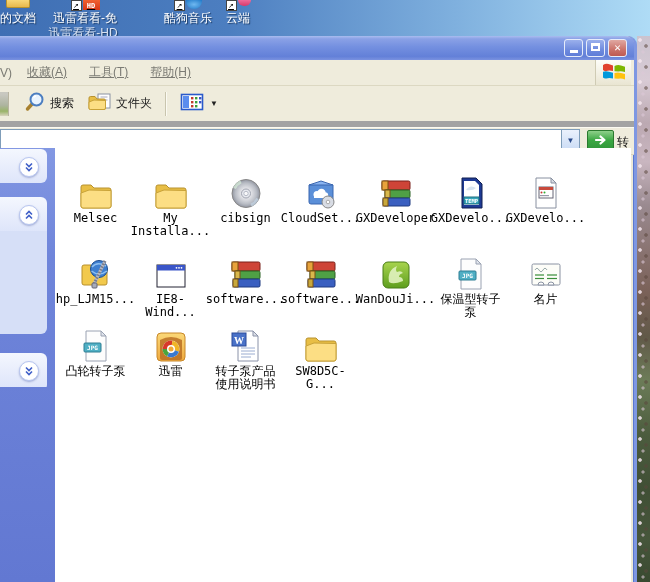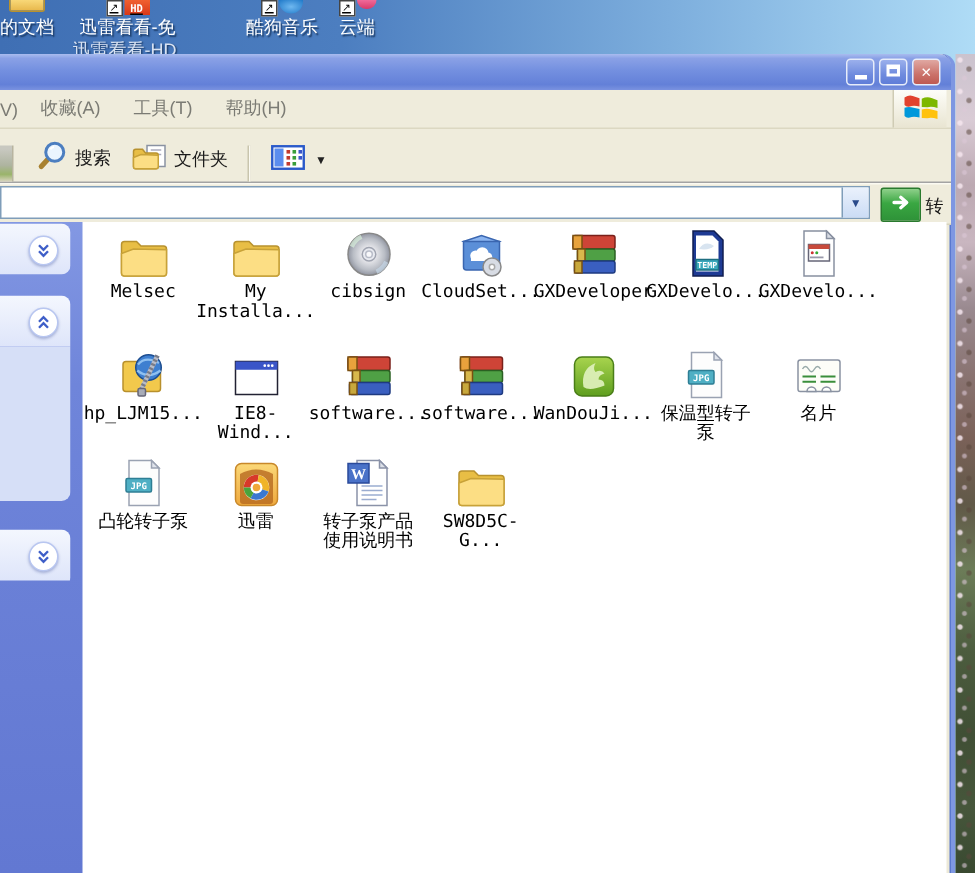--- a/index.html
+++ b/index.html
@@ -39,25 +39,25 @@
     font-size:11px;line-height:16px;text-align:center;font-weight:bold;
     font-family:"DejaVu Sans Mono",monospace;
     background:linear-gradient(180deg,#9BB0EC,#6F8BDE 60%,#5F7DD8);box-sizing:border-box;}
   .tb-btn.close{background:linear-gradient(180deg,#E0A8A2,#CB726A 60%,#BE5A52);}
   .tb-min span{display:block;width:8px;height:3px;background:#fff;margin:10px auto 0;}
   .tb-max span{display:block;width:9px;height:8px;border:2px solid #fff;border-top-width:3px;margin:3px auto 0;box-sizing:border-box;}
   
   .menubar{height:25px;background:#EFECDC;border-bottom:1px solid #DCD8C2;position:relative;
     display:flex;align-items:center;color:#7B7B74;}
   .menu-partial{padding:0 4px 0 0;}
-  .menu-item{padding:0 11px;}
+  .menu-item{padding:0 11px;text-decoration:underline;}
   .logo-pane{position:absolute;right:3px;top:0;width:35px;height:25px;display:flex;align-items:center;
     justify-content:center;background:linear-gradient(180deg,#FDFDF8,#E9E5D2);border-left:1px solid #CFCBB4;}
   
-  .toolbar{height:35px;background:#EFECDC;border-bottom:1px solid #a3a3a3;display:flex;align-items:flex-end;color:#1a1a1a;}
+  .toolbar{height:35px;background:#EFECDC;border-bottom:6px solid #a3a3a3;display:flex;align-items:center;color:#1a1a1a;}
   .tool-sliver{width:8px;height:24px;margin-right:8px;overflow:hidden;
     background:linear-gradient(180deg,#C8C8C0 10%,#AEB4A0 55%,#9AB46A 80%,#D8D4BE 100%);border-right:1px solid #B8B4A0;}
   .tool-btn{display:flex;align-items:center;gap:4px;padding:3px 7px;border-radius:3px;}
   .tool-sep{width:1px;height:24px;background:#C9C5AE;border-right:1px solid #FBFAF2;margin:0 6px;}
   .views-caret{font-size:8px;color:#222;margin-left:2px;}
   
   .addressrow{height:27px;position:relative;background:#EFECDC;border-bottom:1px solid #D8D4BE;box-shadow:inset 0 1px 0 #FBFAF2;}
   .addr-combo{position:absolute;left:0;top:2px;width:580px;height:22px;background:#fff;
     border:1px solid #7F9DB9;box-sizing:border-box;}
   .addr-input{position:absolute;left:2px;top:1px;right:20px;bottom:1px;border:0;outline:none;
@@ -79,21 +79,21 @@
   .sb-chev{position:absolute;right:8px;top:8px;width:18px;height:18px;border-radius:50%;
     background:#fff;border:1px solid #B8C6F0;box-shadow:0 1px 2px rgba(40,60,140,.35);
     display:flex;align-items:center;justify-content:center;}
   .sb-p1{top:1px;height:34px;}
   .sb-p2{top:49px;height:137px;}
   .sb-p3{top:205px;height:38px;}
   
   .files{position:absolute;left:56px;top:0;right:0;bottom:0;}
   .file-row{position:absolute;left:2px;display:flex;}
   .file-row.r1{top:1px;} .file-row.r2{top:82px;} .file-row.r3{top:154px;}
-  .file-cell{width:75px;display:flex;flex-direction:column;align-items:center;cursor:default;}
+  .file-cell{width:75px;display:flex;flex-direction:column;align-items:center;cursor:default;margin-top:24px;}
   .file-ic{height:37px;display:flex;align-items:flex-end;justify-content:center;}
   .file-label{margin-top:2px;font-size:12px;line-height:13px;text-align:center;color:#000;
     font-family:"DejaVu Sans Mono","Liberation Mono",monospace;white-space:pre-line;}
 </style>
 </head>
 <body>
 
 <div class="screen" data-name="screen">
 
   <div class="desktop-icons" data-name="desktop-icon-row">

